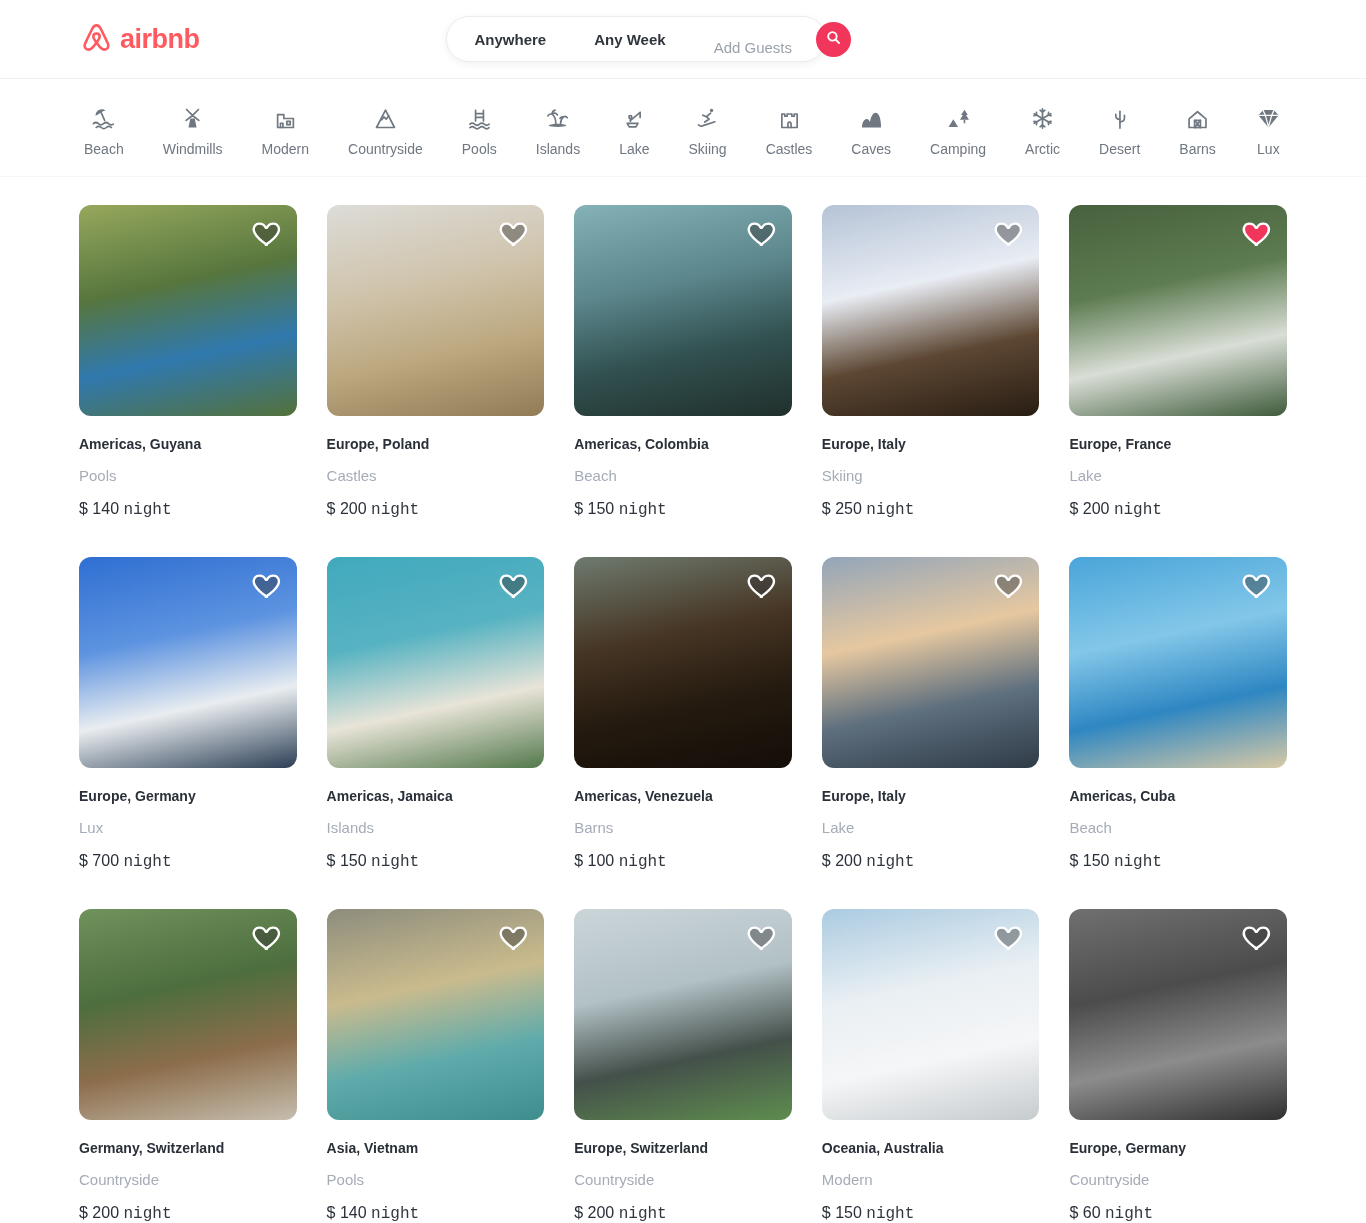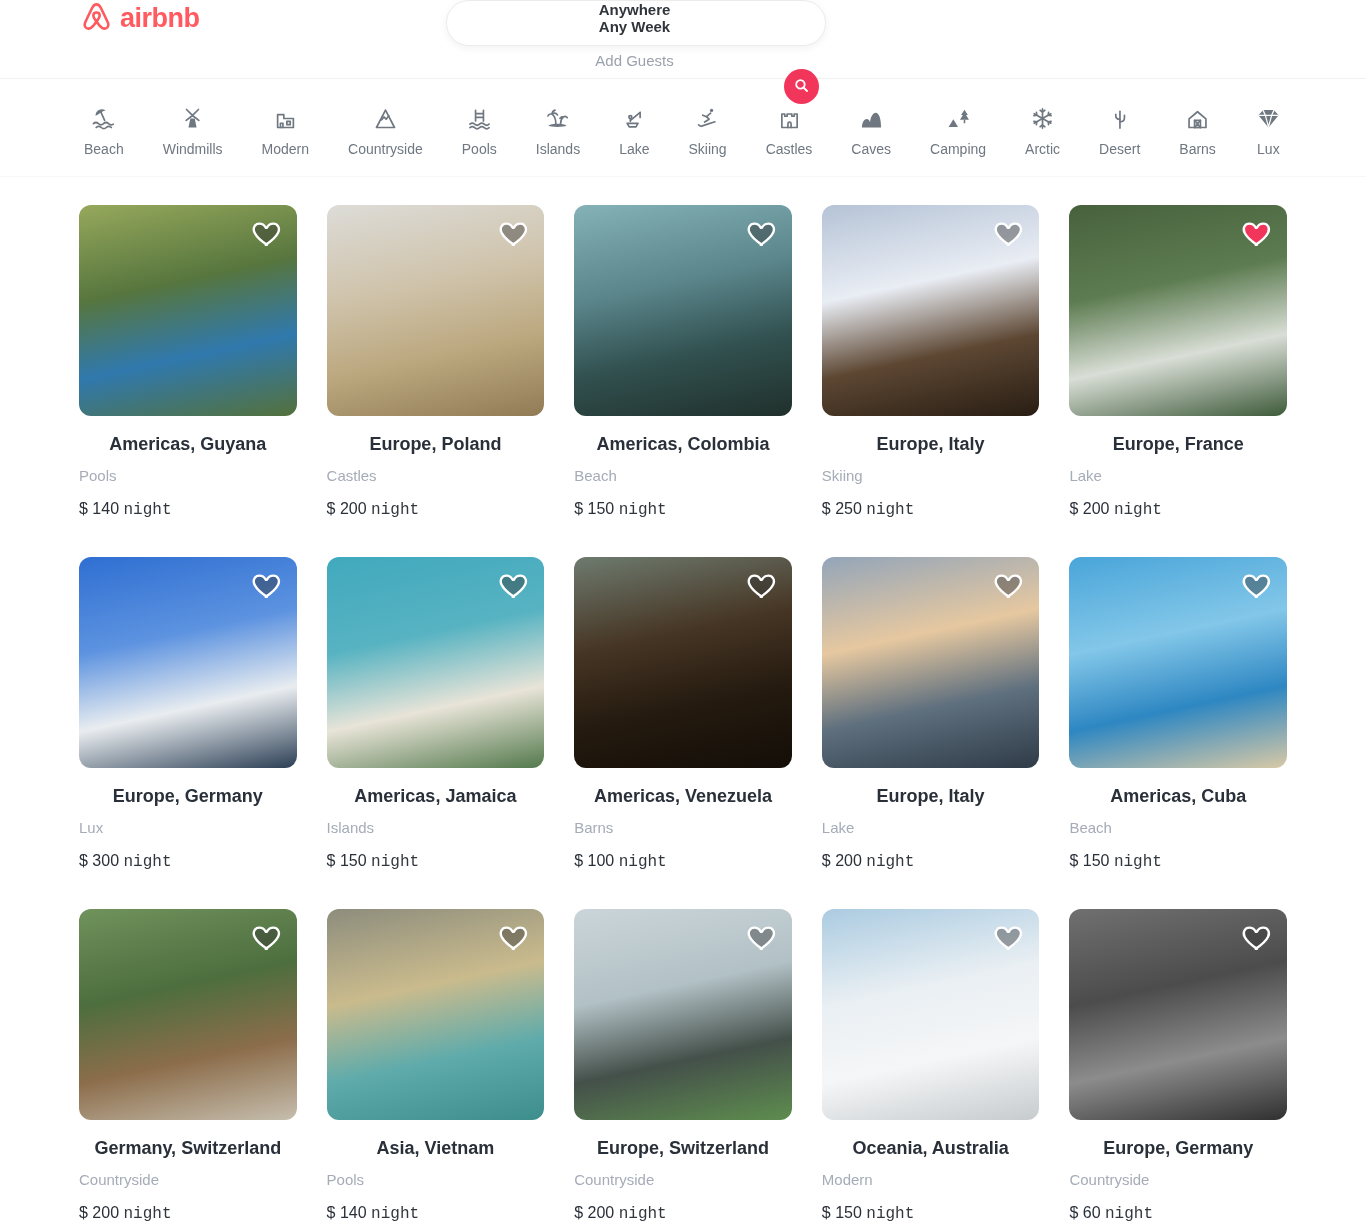--- a/index.html
+++ b/index.html
@@ -6,35 +6,35 @@
   html,body { margin:0; padding:0; }
   body {
     width:1366px; height:1223px; overflow:hidden;
     background:#ffffff; color:#2a3039;
     font-family:"Liberation Sans", sans-serif;
   }
 
   
   .header {
     height:79px; padding:0 80px;
-    display:flex; align-items:flex-start;
+    display:flex; align-items:center;
     border-bottom:1px solid #f1f1f1;
     background:#fff;
   }
   .logo { display:flex; align-items:center; gap:7px; cursor:pointer; }
   .logo-text { font-size:27px; font-weight:bold; color:#ff5a5f; letter-spacing:-0.5px; }
 
   .search-pill {
     margin-left:246px;
     height:46px; width:380px;
     border:1px solid #ececec; border-radius:24px;
     box-shadow:0 2px 8px rgba(0,0,0,0.06);
     display:flex; align-items:center;
     padding:0 6px 0 4px;
-    background:#fff; cursor:pointer;flex-direction:column;
+    background:#fff; cursor:pointer;
   }
   .seg { font-size:15px; padding:0 24px; white-space:nowrap; }
   .seg.dark { color:#30353c; font-weight:bold; }
   .seg.light { color:#9ba2ac; font-weight:normal;margin-top:17px; }
   .seg-divider { width:1px; height:26px; background:#e7e7e7; }
   .search-btn {
     width:35px; height:35px; border-radius:50%;
     background:#f2365b; border:none;
     display:flex; align-items:center; justify-content:center;
     margin-left:auto; cursor:pointer; flex:none;
@@ -81,21 +81,21 @@
   .card { cursor:pointer; }
   .card-img {
     position:relative; height:211px; border-radius:12px; overflow:hidden;
     background:#ddd;
   }
   .heart-btn {
     position:absolute; top:12px; right:14px;
     width:32px; height:32px; border:none; background:transparent; padding:0;
     cursor:pointer;
   }
-  .card-title { margin-top:16px; font-size:18px; font-weight:bold; color:#2a3039; line-height:24px;text-align:center; }
+  .card-title { margin-top:16px; font-size:14px; font-weight:bold; color:#2a3039; line-height:24px; }
   .card-category { margin-top:10px; font-size:15px; color:#a5acb8; line-height:20px; }
   .card-price { margin-top:12px; font-size:16px; color:#2a3039; line-height:22px; }
   .card-price .strong { font-weight:normal; }
   .card-price .period { font-weight:normal; color:#32373e;font-family:Liberation Mono, monospace; }
 </style>
 </head>
 <body>
 
 <header class="header">
   <div class="logo">
@@ -362,21 +362,21 @@
 
   <div class="card">
     <div class="card-img" style="background: linear-gradient(168deg, rgb(47, 111, 210) 0%, rgb(93, 147, 224) 38%, rgb(233, 237, 240) 68%, rgb(44, 63, 85) 100%);">
       <button class="heart-btn"><svg width="32" height="32" viewBox="0 0 24 24">
     <path d="M12 20.8s-7.2-4.7-9.3-9C1 8.3 2.9 5 6.3 5c2.3 0 3.7 1.2 4.7 2.9.2.3.8.3 1 0 1-1.7 2.4-2.9 4.7-2.9 3.4 0 5.3 3.3 3.6 6.8-2.1 4.3-9.3 9-9.3 9z" fill="rgba(50,50,50,0.42)" stroke="#ffffff" stroke-width="1.8" stroke-linejoin="round"></path>
           </svg></button>
     </div>
     <div class="card-title">Europe, Germany</div>
     <div class="card-category">Lux</div>
     <div class="card-price">
-      <span class="strong"><span>$</span> <span>300</span></span>
+      <span class="strong"><span>$</span> <span>700</span></span>
       <span class="period">night</span>
     </div>
   </div>
 
   <div class="card">
     <div class="card-img" style="background: linear-gradient(168deg, rgb(65, 169, 189) 0%, rgb(87, 179, 194) 38%, rgb(232, 228, 216) 68%, rgb(83, 121, 76) 100%);">
       <button class="heart-btn"><svg width="32" height="32" viewBox="0 0 24 24">
     <path d="M12 20.8s-7.2-4.7-9.3-9C1 8.3 2.9 5 6.3 5c2.3 0 3.7 1.2 4.7 2.9.2.3.8.3 1 0 1-1.7 2.4-2.9 4.7-2.9 3.4 0 5.3 3.3 3.6 6.8-2.1 4.3-9.3 9-9.3 9z" fill="rgba(50,50,50,0.42)" stroke="#ffffff" stroke-width="1.8" stroke-linejoin="round"></path>
           </svg></button>
     </div>

